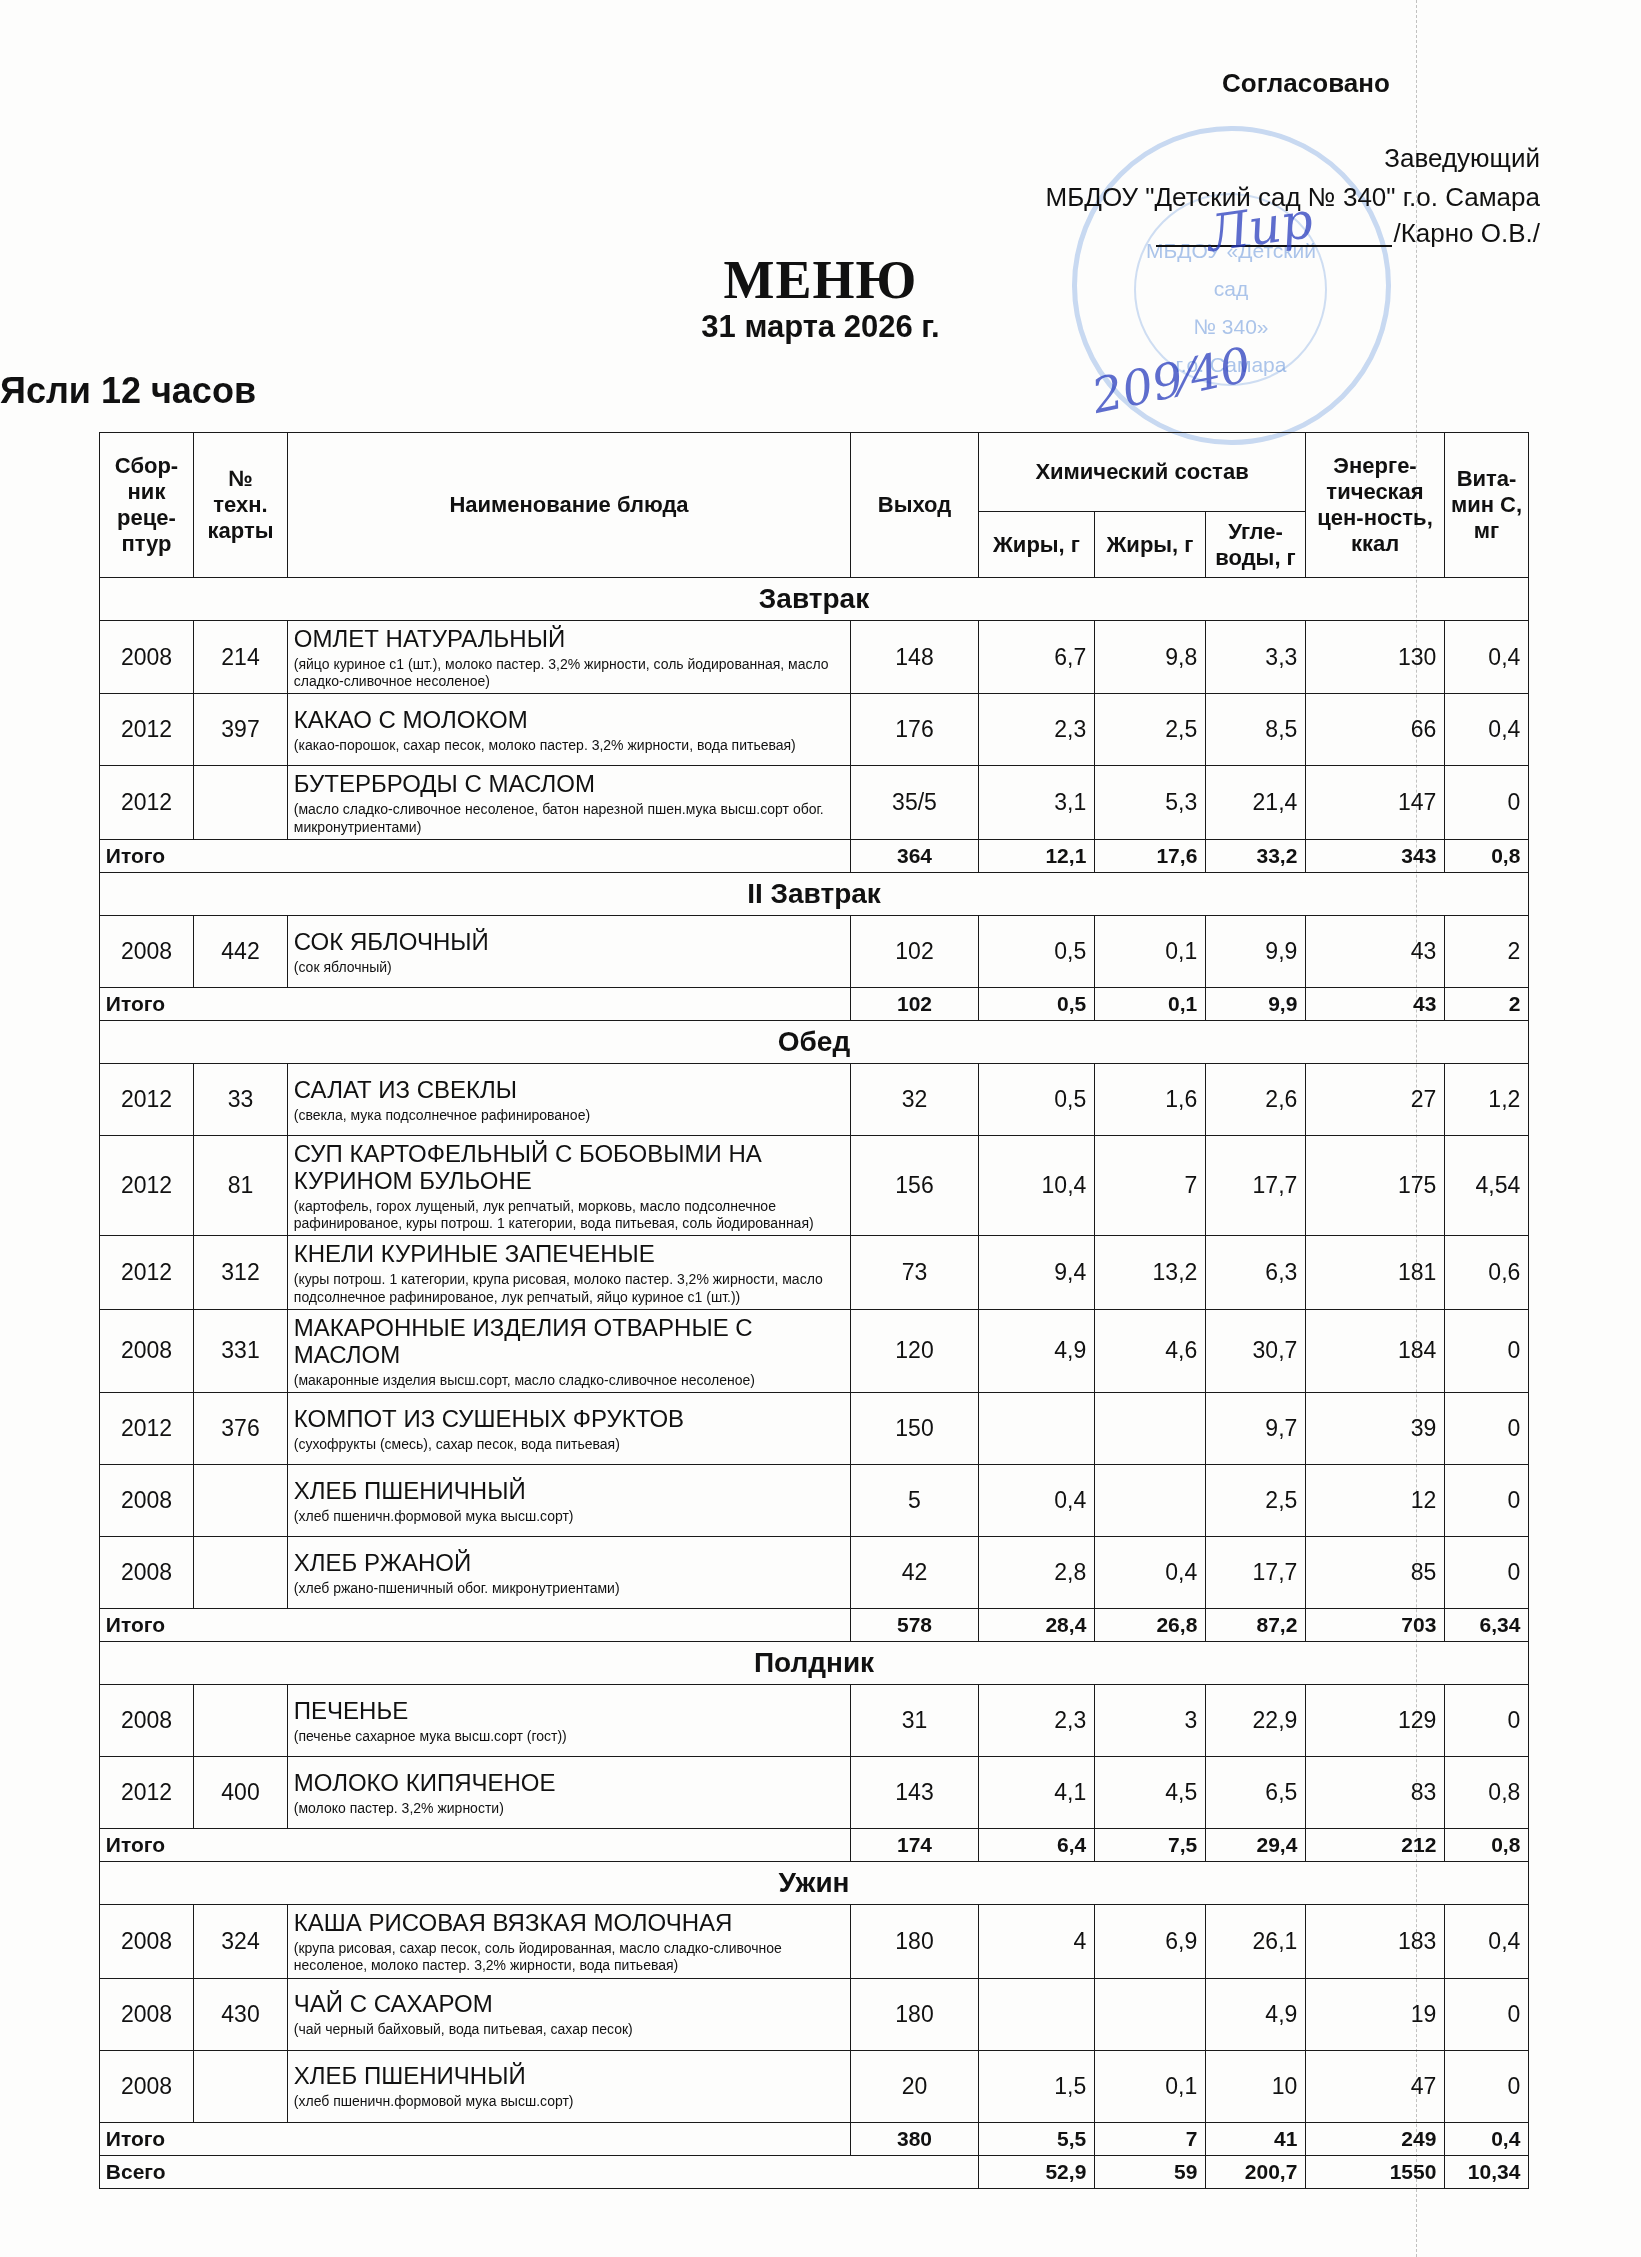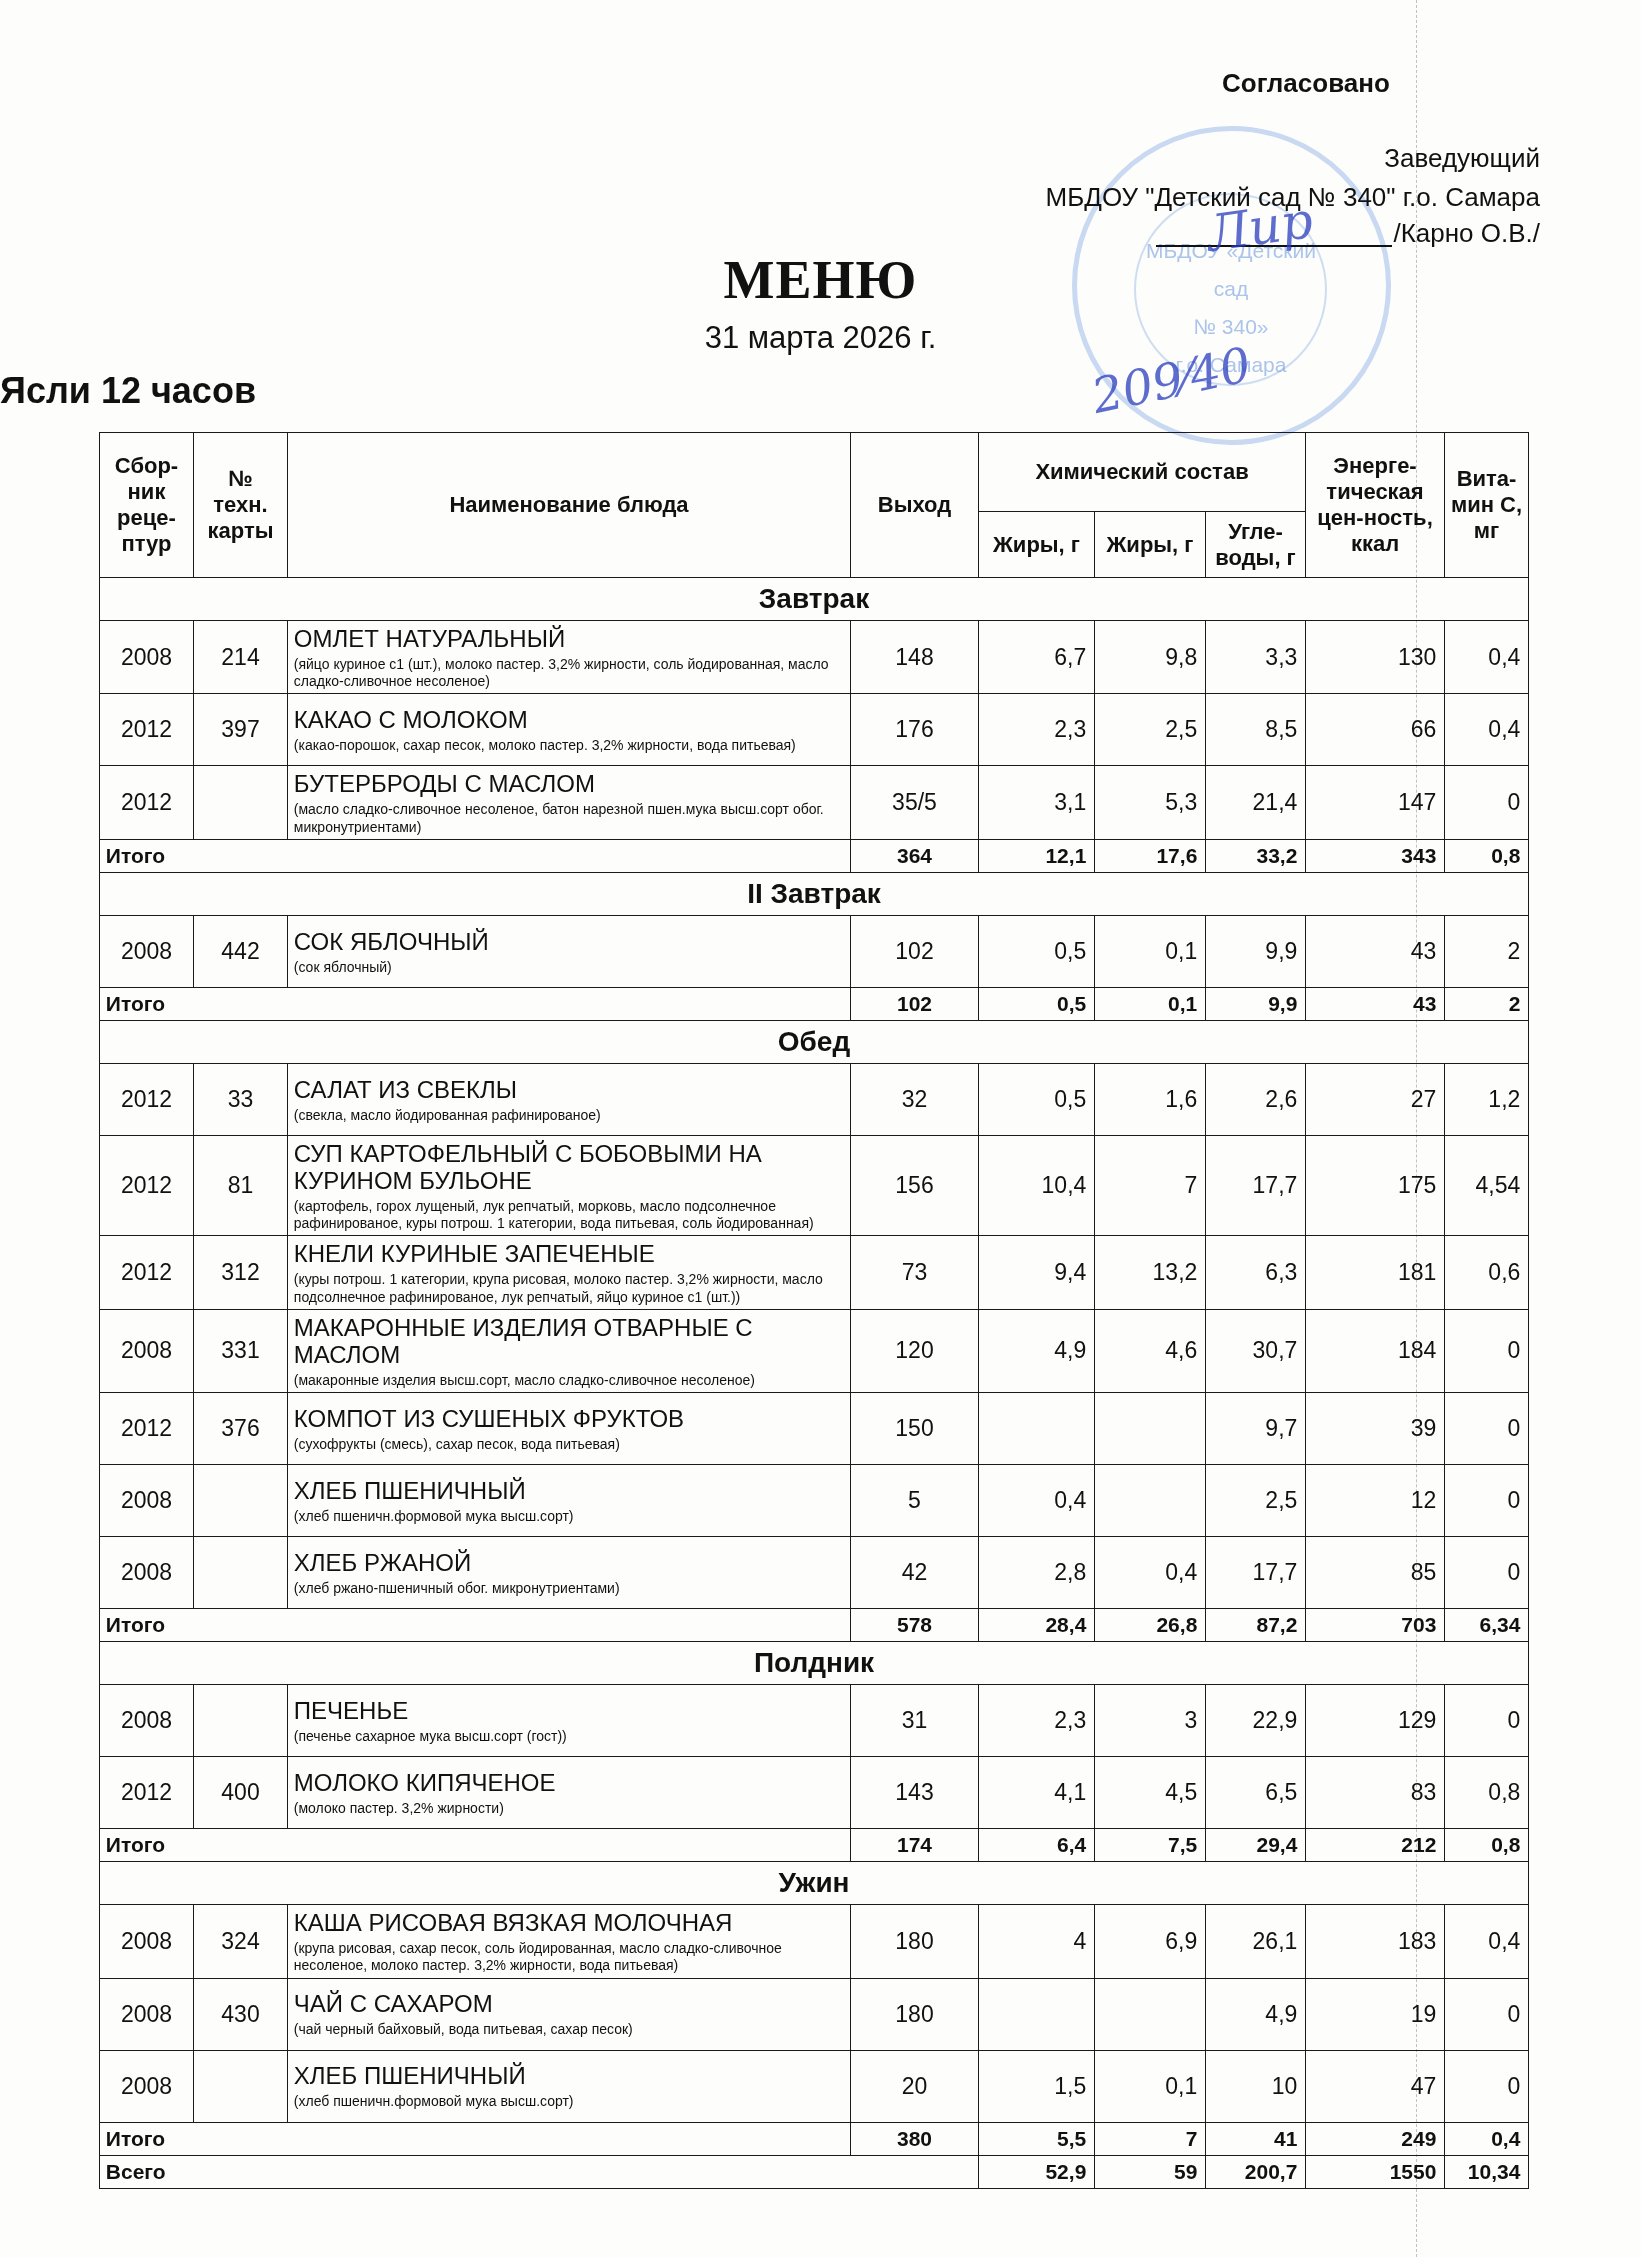--- a/index.html
+++ b/index.html
@@ -10,21 +10,21 @@
   .head-line.l2 { top:182px; }
   .head-line.l3 { top:218px; }
   .sign-line { position:absolute; left:1156px; top:245px; width:236px; border-top:2.9px solid #111; }
   .stamp { position:absolute; left:1072px; top:126px; width:319px; height:319px; border-radius:50%; border:5.8px solid rgba(100,150,220,0.35); box-sizing:border-box; }
   .stamp-inner { position:absolute; left:1134px; top:193px; width:193px; height:193px; border-radius:50%; border:2.9px solid rgba(100,150,220,0.3); box-sizing:border-box; }
   .stamp-text { position:absolute; left:1144px; top:232px; width:174px; text-align:center; color:rgba(90,140,215,0.5); font-size:21px; line-height:38px; }
   .signature { position:absolute; left:1207px; top:198px; font-family:"DejaVu Serif", serif; font-style:italic; font-size:50px; color:rgba(40,60,190,0.75); transform:rotate(-8deg); }
   .handnote { position:absolute; left:1091px; top:352px; font-family:"DejaVu Serif", serif; font-style:italic; font-size:48px; color:rgba(40,60,190,0.75); transform:rotate(-12deg); }
   .fold-line { position:absolute; left:1416px; top:0; height:2257px; border-left:1.9px dashed rgba(120,120,120,0.45); }
   .title { position:absolute; left:0; width:1641px; text-align:center; top:249px; font-family:"Liberation Serif", serif; font-weight:bold; font-size:54px; letter-spacing:1px; }
-  .date { position:absolute; left:0; width:1641px; text-align:center; top:320px; font-weight:normal; font-size:31px; }
+  .date { position:absolute; left:0; width:1641px; text-align:center; top:309px; font-weight:bold; font-size:31px; }
   .group { position:absolute; left:0; width:1641px; text-align:left; top:370px; font-weight:bold; font-size:36px; }
 
   table.menu { position:absolute; left:99px; top:432px; width:1429px; border-collapse:collapse; table-layout:fixed; }
   table.menu td, table.menu th { border:1.9px solid #1a1a1a; padding:0 5.8px; font-size:23px; vertical-align:middle; }
   table.menu th { font-weight:bold; font-size:22px; text-align:center; line-height:26px; }
   .c-num { text-align:center; }
   .c-val { text-align:right; padding-right:7.7px !important; }
   .c-out { text-align:center; }
   .dish-name { font-size:24px; line-height:27px; display:block; padding-top:3.9px; }
   .dish-comp { font-size:14px; line-height:17.4px; display:block; padding-top:3.9px; padding-bottom:2.9px; }
@@ -168,21 +168,21 @@
         <td class="c-val">2</td>
       </tr>
       <tr class="section">
         <td colspan="9">Обед</td>
       </tr>
       <tr class="dish">
         <td class="c-num">2012</td>
         <td class="c-num">33</td>
         <td>
           <span class="dish-name">САЛАТ ИЗ СВЕКЛЫ</span>
-          <span class="dish-comp">(свекла, масло йодированная рафинированое)</span>
+          <span class="dish-comp">(свекла, мука подсолнечное рафинированое)</span>
         </td>
         <td class="c-out">32</td>
         <td class="c-val">0,5</td>
         <td class="c-val">1,6</td>
         <td class="c-val">2,6</td>
         <td class="c-val">27</td>
         <td class="c-val">1,2</td>
       </tr>
       <tr class="dish">
         <td class="c-num">2012</td>

